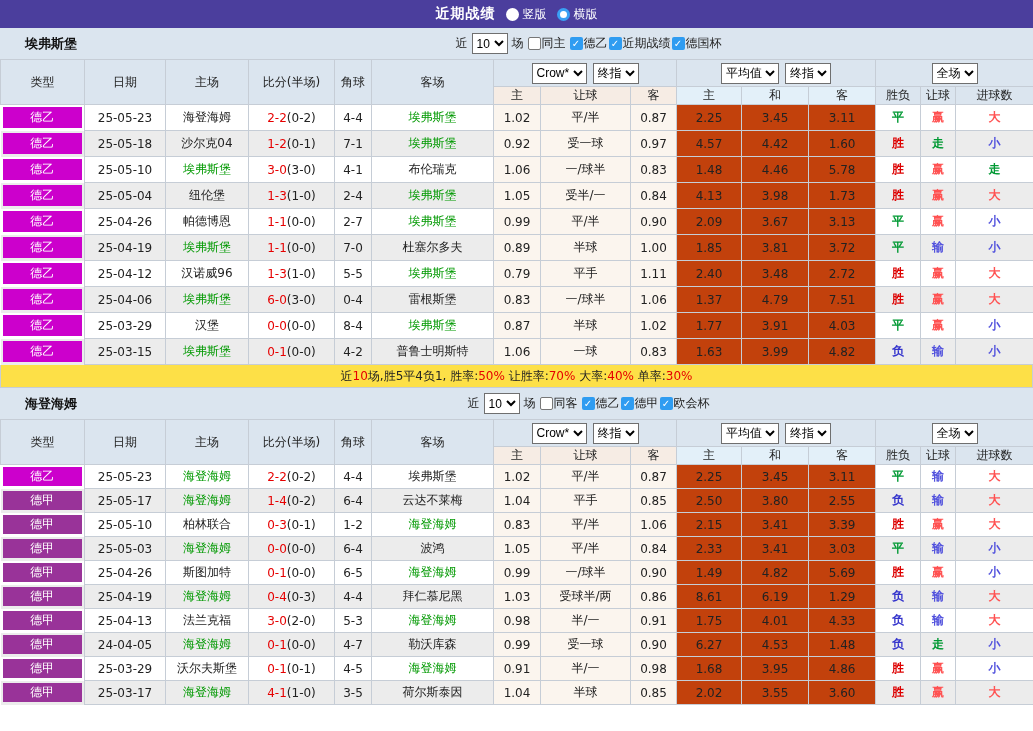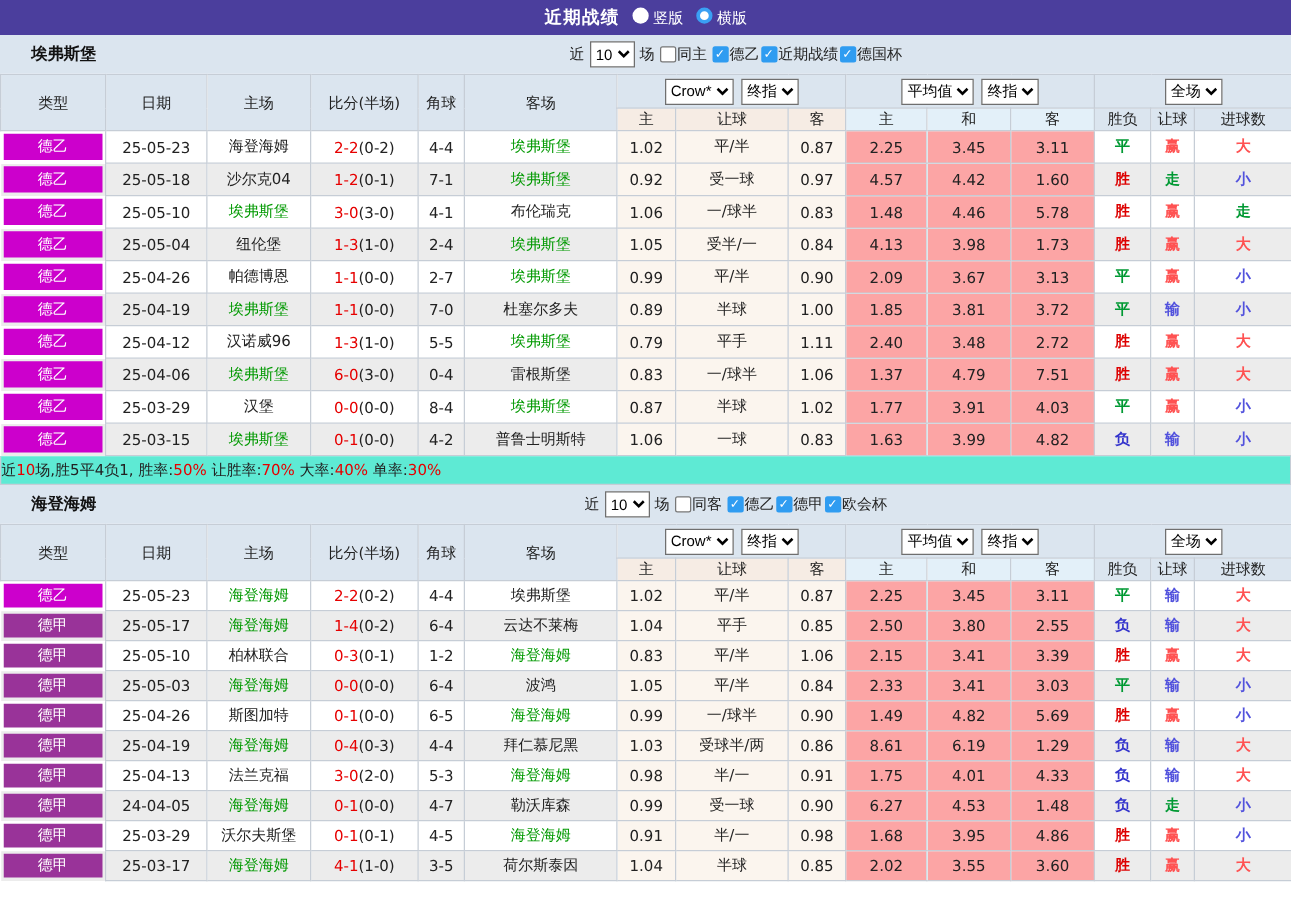--- a/index.html
+++ b/index.html
@@ -8,21 +8,21 @@
     width:1033px; height:731px; overflow:hidden;
     font-family:"DejaVu Sans","Liberation Sans",sans-serif;
     font-size:12px; color:#222; background:#fff;
   }
   
   .titlebar {
     height:28px; background:#4b3e9d; color:#fff;
     display:flex; align-items:center; justify-content:center; gap:10px;
   }
   .titlebar .title { font-weight:bold; font-size:14px; letter-spacing:1px; }
-  .radio-group { display:flex; gap:4px; font-size:12px; }
+  .radio-group { display:flex; align-items:center; gap:4px; font-size:12px; }
   .radio-dot {
     width:13px; height:13px; border-radius:50%; background:#fff; display:inline-block;
   }
   .radio-ring {
     width:13px; height:13px; border-radius:50%; background:#fff;
     border:3px solid #3aa0f4; display:inline-block;
   }
   
   .band {
     height:31px; background:#dbe5ef; position:relative;
@@ -51,38 +51,38 @@
   thead tr.rowA { height:27px;margin-left:12px; }
   thead tr.rowB { height:16px; }
   thead th.warmH { background:#f6ece4; }
   thead th.coolH { background:#e3f0f9; }
   .selwrap { display:flex; align-items:center; justify-content:center; gap:6px; }
   .selwrap select, .fullsel select { height:21px; font-size:12px; border:1px solid #6f6f6f; background:#fff; }
   tbody tr { height:26px; background:#fff; }
   .sec-1 tbody tr { height:24px; }
   tbody tr.alt td { background:#ececec; }
   tbody td.warm, tbody tr.alt td.warm { background:#fbf5ee; }
-  tbody td.cool, tbody tr.alt td.cool { background:#fca5a5; }
+  tbody td.cool, tbody tr.alt td.cool { background:#c2410c; }
   td.type-cell { padding:0; border:none; background:#fff; }
   .badge {
     margin:2px 2px; height:21px; line-height:21px; color:#fff; font-size:12px;
   }
   .sec-1 .badge { height:19px; line-height:19px; }
   .hl { color:#009900; }
   .ft { color:#e60000; }
   .bold { font-weight:bold; }
   .c-r  { color:#dd0000; }
   .c-g  { color:#009933; }
   .c-b  { color:#3333cc; }
   .c-rl { color:#ff5252; }
   .c-bl { color:#5252dd; }
   
   .summary {
-    height:23px; line-height:22px; text-align:left;
-    border:1px solid #c6cdd6; border-top:none; background:#5eead4; font-size:12px;
+    height:23px; line-height:22px; text-align:center;
+    border:1px solid #c6cdd6; border-top:none; background:#fde047; font-size:12px;
   }
   .summary .red { color:#e60000; }
 </style>
 </head>
 <body>
 
 <div class="titlebar">
   <span class="title">近期战绩</span>
   <span class="radio-group">
     <span class="radio-dot"></span>

